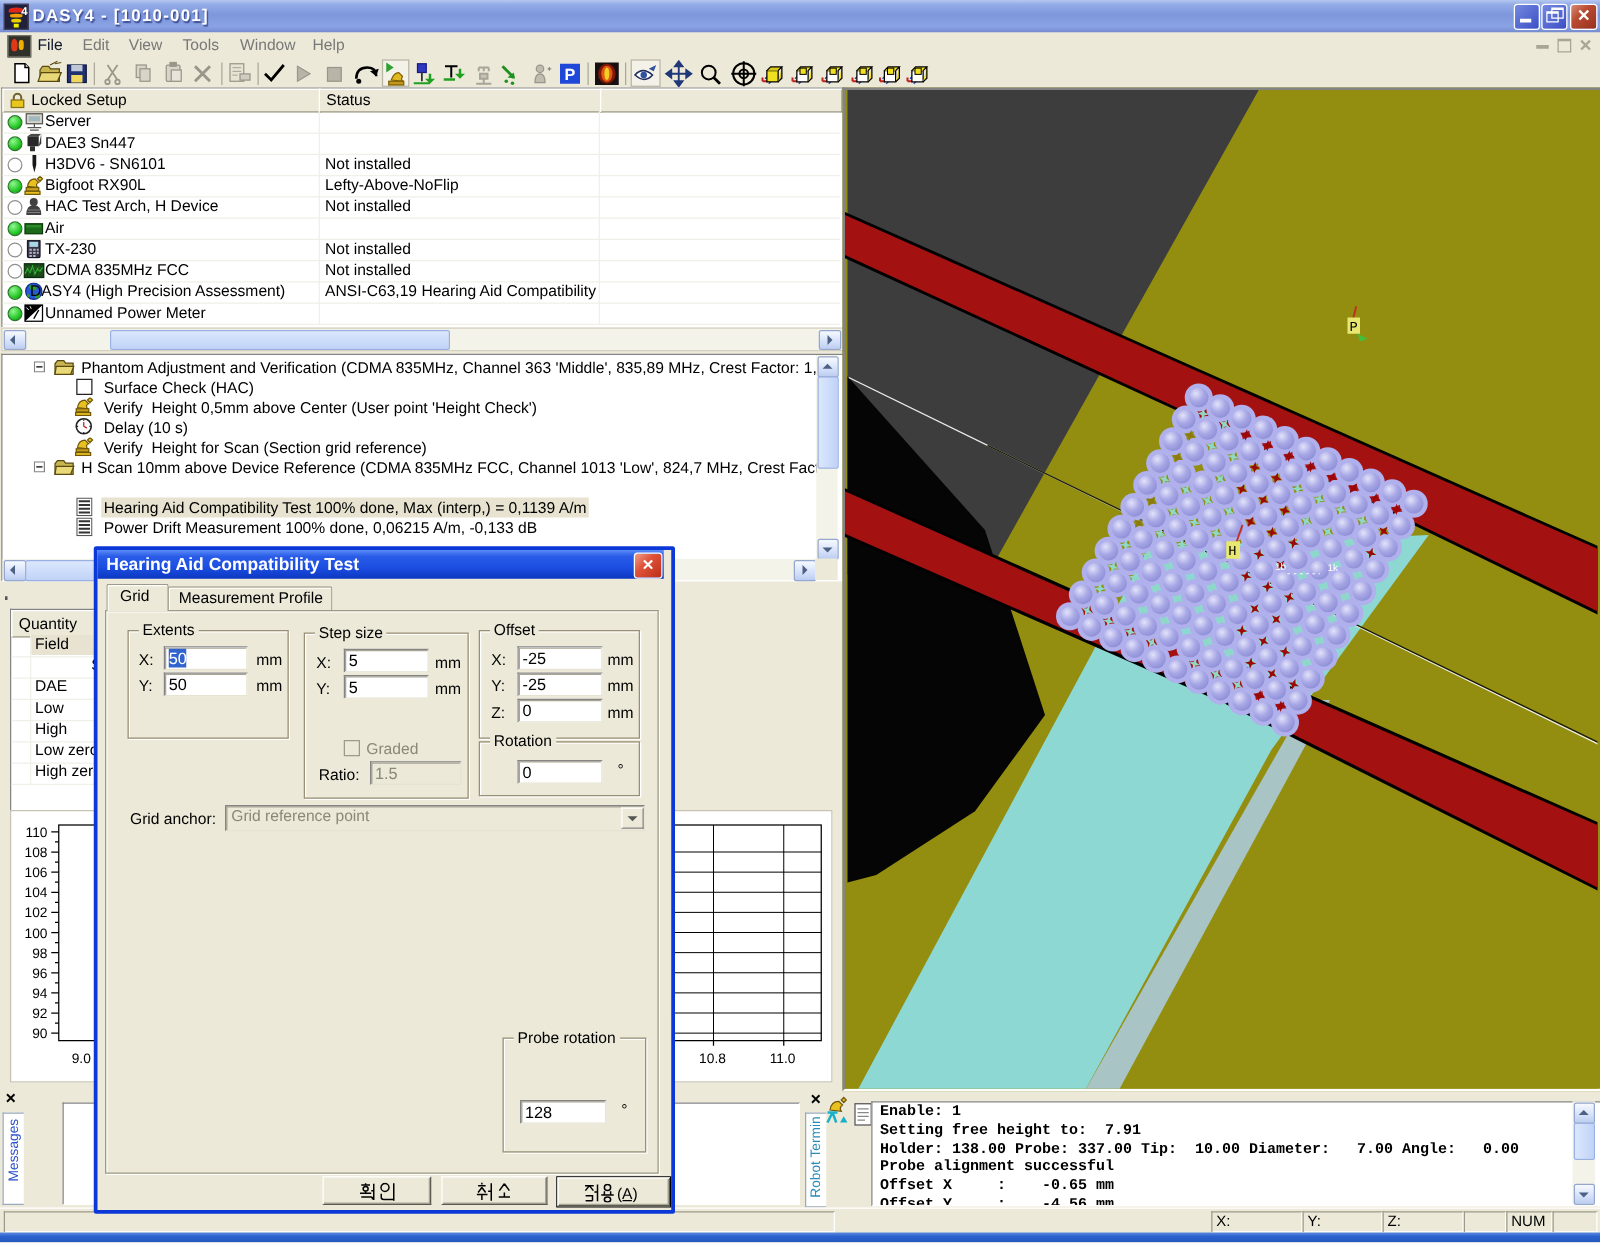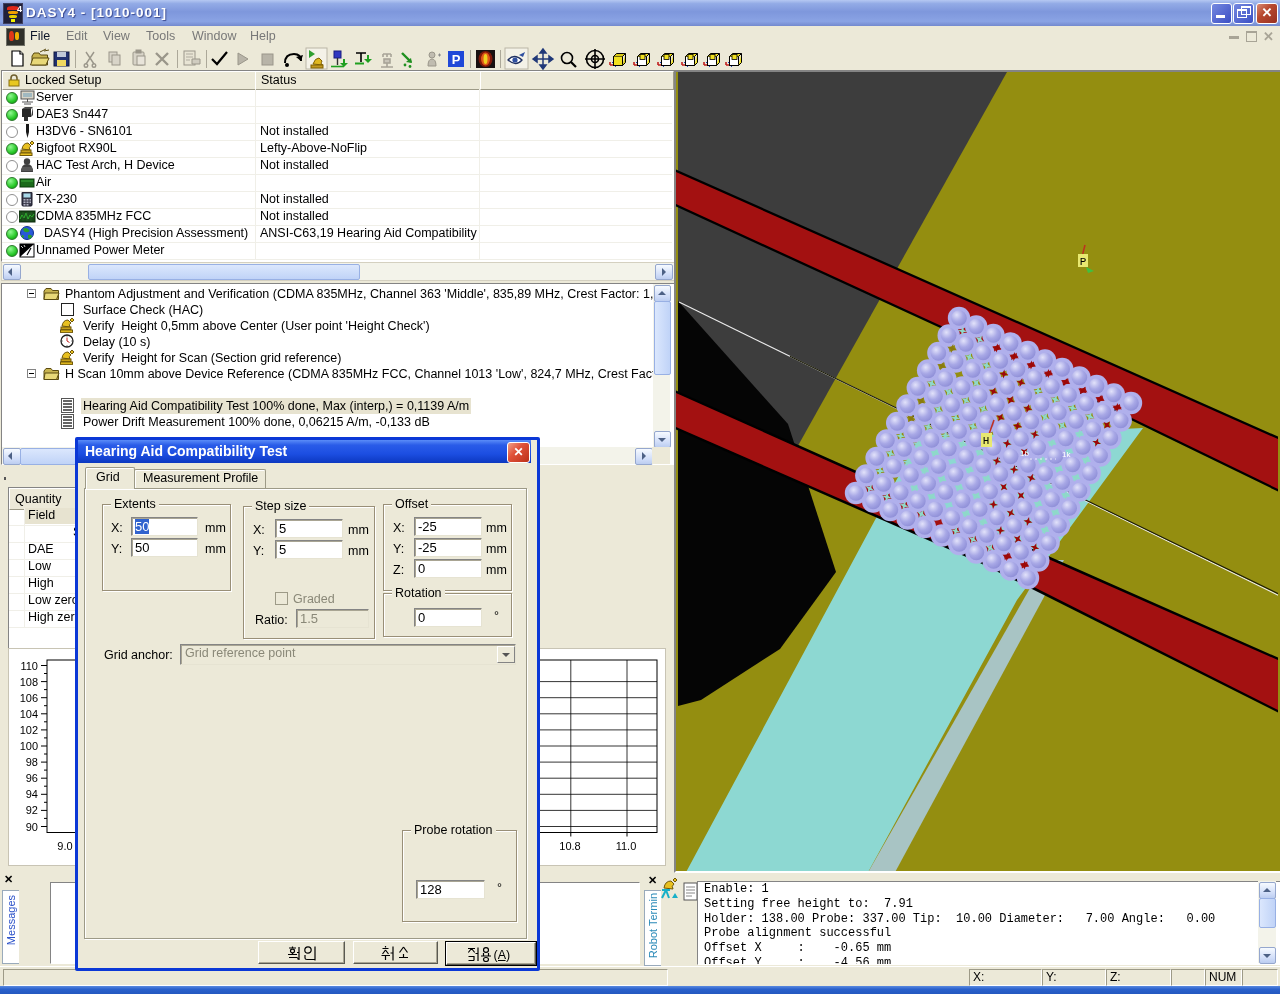--- a/index.html
+++ b/index.html
@@ -305,21 +305,21 @@
  <div class="abs" style="left:477px;top:0;width:1px;height:17px;background:#f0efe8;"></div>
 </div>
       <div class="row" style="left:0;top:154px;width:670px;height:17px;border-bottom:1px solid #f0efe8;">
  <div class="abs" style="left:4px;top:3px;width:10px;height:10px;border-radius:50%;background:radial-gradient(circle at 35% 30%,#90f890,#28c828 60%,#0a8a0a);border:1px solid #2a7a2a;"></div>
  <svg class="abs" style="left:17px;top:1px" width="17" height="15" viewBox="0 0 17 15">
           <circle cx="8" cy="7" r="6.5" fill="#2858d8" stroke="#103090"></circle>
           <path d="M4,3 q3,-2 5,0 q3,2 0,3 q-4,1 -5,-3" fill="#28a028"></path>
           <path d="M9,9 q4,-1 4,2 q-2,3 -4,1 z" fill="#28a028"></path>
           <path d="M3,9 q2,0 2,2 l-1,1 q-2,-1 -1,-3" fill="#28a028"></path>
         </svg>
- <span style="position:absolute;left:42px;top:0px;">DASY4 (High Precision Assessment)</span>
+ <span style="position:absolute;left:22px;top:0px;">DASY4 (High Precision Assessment)</span>
  <span style="position:absolute;left:258px;top:0px;">ANSI-C63,19 Hearing Aid Compatibility</span>
  <div class="abs" style="left:253px;top:0;width:1px;height:17px;background:#f0efe8;"></div>
  <div class="abs" style="left:477px;top:0;width:1px;height:17px;background:#f0efe8;"></div>
 </div>
       <div class="row" style="left:0;top:171px;width:670px;height:17px;border-bottom:1px solid #f0efe8;">
  <div class="abs" style="left:4px;top:3px;width:10px;height:10px;border-radius:50%;background:radial-gradient(circle at 35% 30%,#90f890,#28c828 60%,#0a8a0a);border:1px solid #2a7a2a;"></div>
  <svg class="abs" style="left:17px;top:1px" width="17" height="15" viewBox="0 0 17 15">
           <rect x="1" y="1" width="14" height="13" fill="#fff" stroke="#000"></rect>
           <path d="M1,1 h14 l-14,13 z" fill="#000"></path>
           <path d="M8,12 l4,-7" stroke="#000" stroke-width="1.2"></path>
@@ -531,21 +531,21 @@
         <path d="M4,12 q1,-7 7,-7 l3,3 q-3,2 -1,5 z" fill="#e8c020" stroke="#705808"></path>
         <path d="M13,4 l2,2 l2,-2 l-2,-2 z" fill="#e8c020" stroke="#705808"></path>
         <path d="M2,14 l8,0 M6,14 l-4,8 m4,-8 l3,8" stroke="#18b0c8" stroke-width="2" fill="none"></path>
         <path d="M12,22 l6,0 l-3,-5 z" fill="#18b0c8"></path>
       </svg>
  <svg class="abs" style="left:42px;top:12px" width="17" height="20">
         <rect x="1" y="1" width="13" height="17" fill="#fff" stroke="#555"></rect>
         <path d="M3,5h9M3,8h9M3,11h9M3,14h6" stroke="#888"></path>
       </svg>
  <div class="abs sunk" style="left:56px;top:11px;width:603px;height:82px;background:#fff;overflow:hidden;">
-  <pre class="mono" style="position:absolute;left:6px;top:0px;margin:0;font-size:12px;font-weight:normal;line-height:14.8px;">Enable: 1
+  <pre class="mono" style="position:absolute;left:6px;top:0px;margin:0;font-size:12px;font-weight:bold;line-height:14.8px;">Enable: 1
 Setting free height to:  7.91
 Holder: 138.00 Probe: 337.00 Tip:  10.00 Diameter:   7.00 Angle:   0.00
 Probe alignment successful
 Offset X     :    -0.65 mm
 Offset Y     :    -4.56 mm</pre>
  </div>
  <div class="abs sb" style="left:617px;top:11px;width:18px;height:82px;">
   <div class="sbtn" style="left:1px;top:1px;width:15px;height:15px;">
           <div class="arrow" style="left:3px;top:5px;border:4px solid transparent;border-bottom-color:#4d6185;border-top-width:0;"></div>
         </div>

